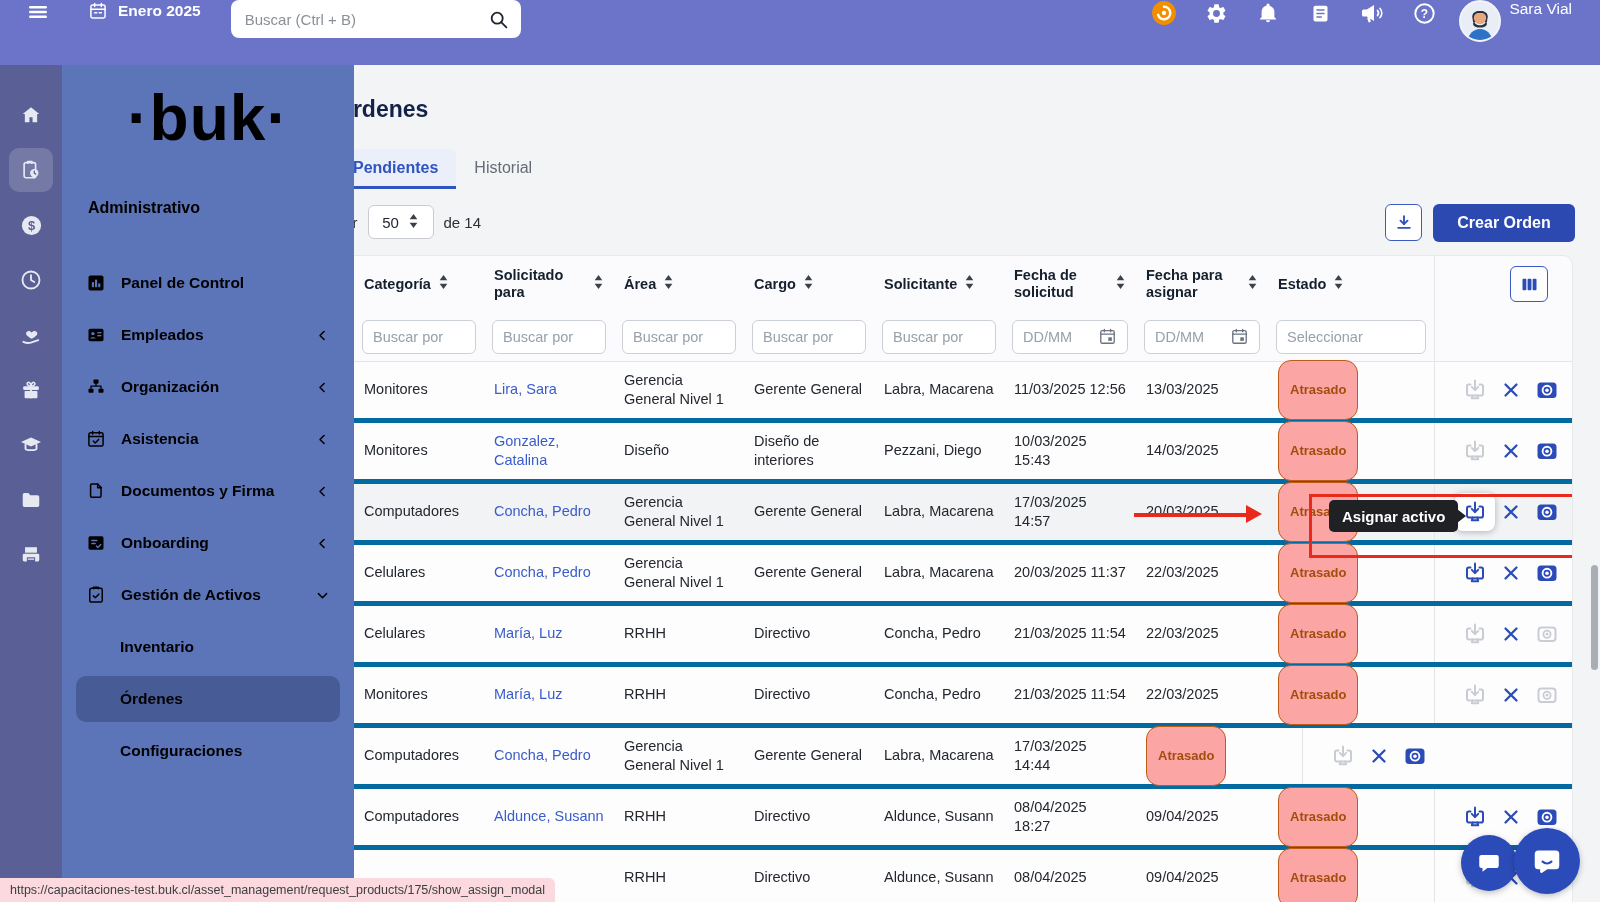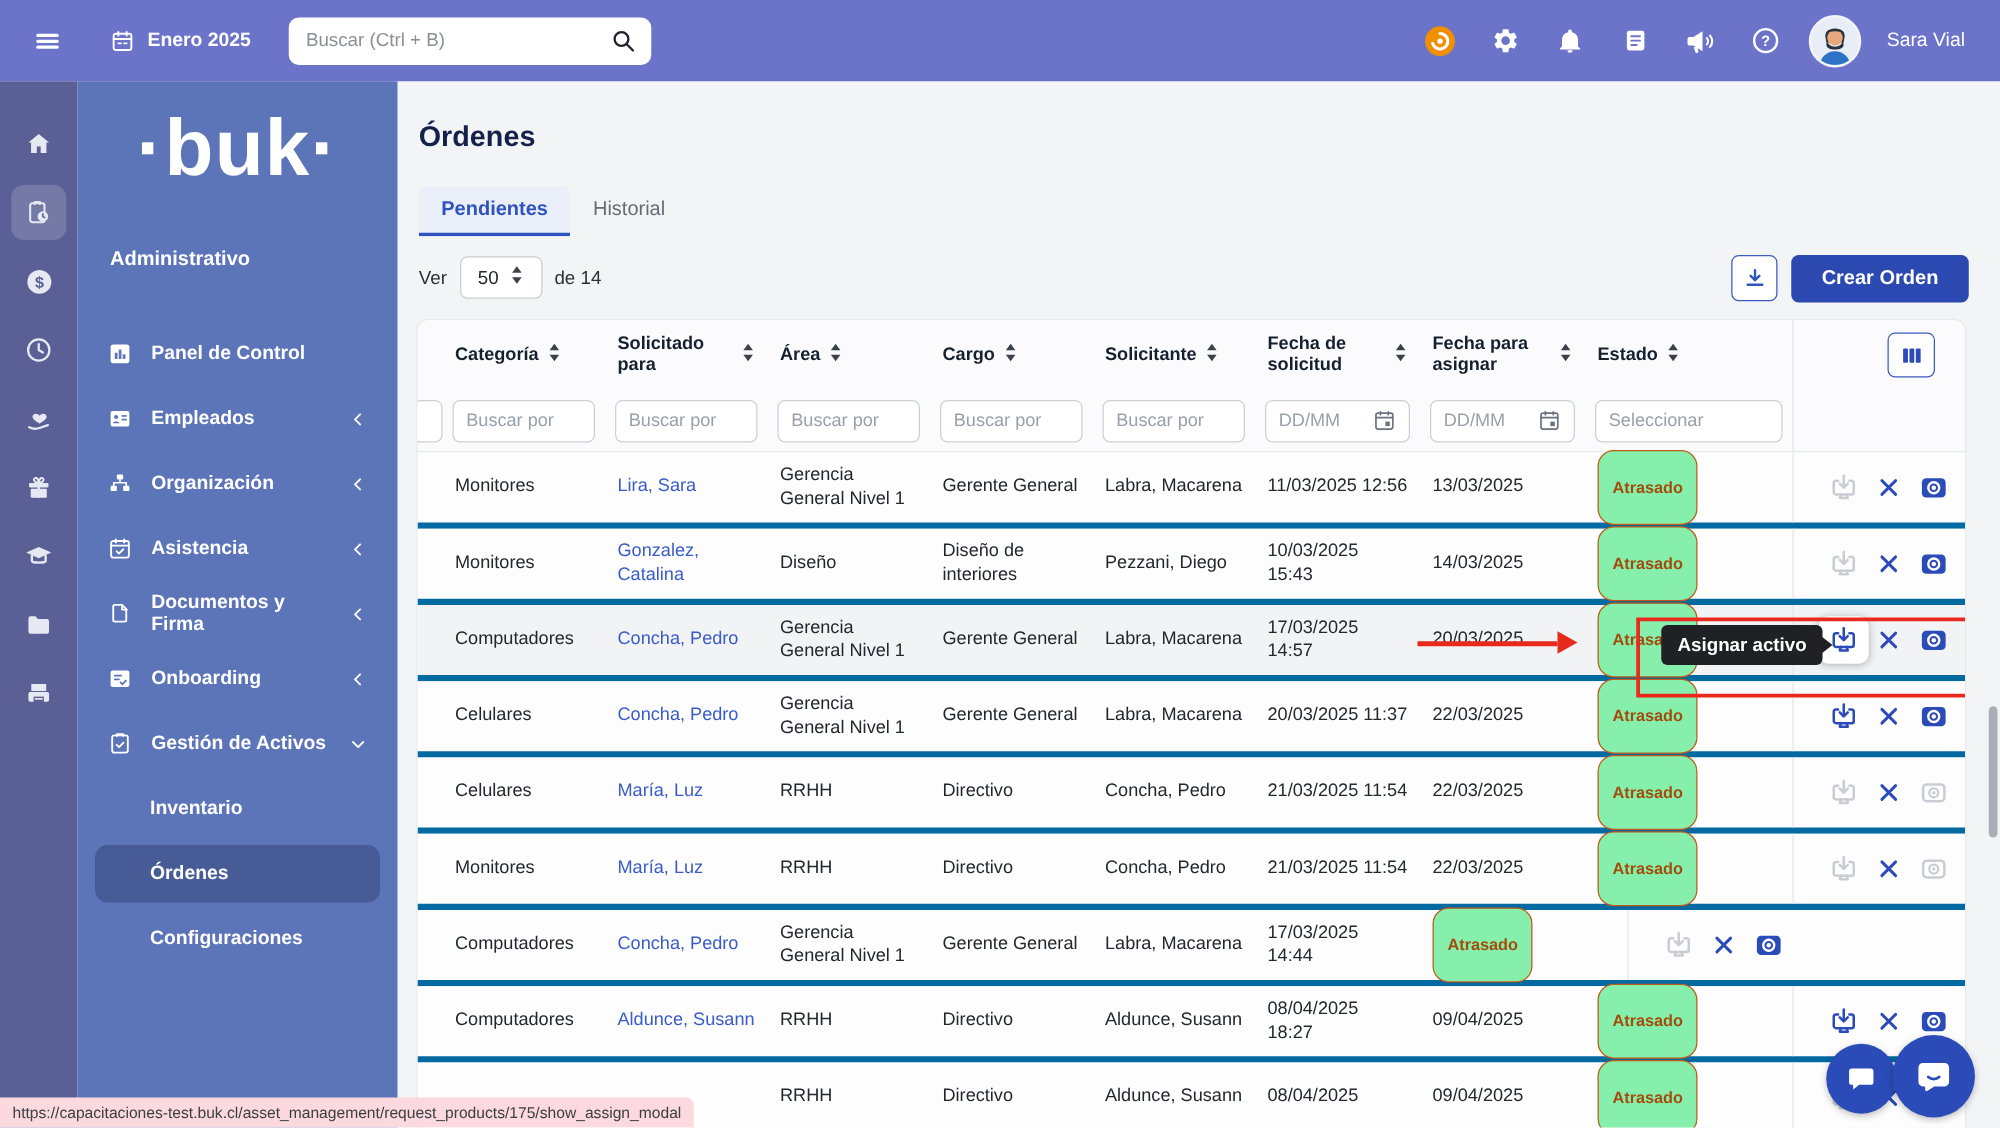--- a/index.html
+++ b/index.html
@@ -1,38 +1,38 @@
 <!DOCTYPE html>
 <html><head>
 <meta charset="utf-8">
 <style>
   *{box-sizing:border-box;margin:0;padding:0}
   html,body{width:1600px;height:902px;overflow:hidden}
   body{font-family:"Liberation Sans",sans-serif;background:#F3F4F6;position:relative}
   :root{--topbar:#6B74C9;--rail:#5A6096;--side:#5C74B8;--blue:#2B4BB8;--btn:#2C49B1;--link:#3A5CC8;--red:#E8291C;--dis:#C9CDD3}
 
   
-  .topbar{position:absolute;left:0;top:0;width:1600px;height:65px;background:var(--topbar);display:flex;align-items:center;color:#fff;z-index:20}
+  .topbar{position:absolute;left:0;top:0;width:1600px;height:65px;background:var(--topbar);display:flex;align-items:flex-start;color:#fff;z-index:20}
   .hamburger{margin-left:26px;display:flex;color:#fff}
   .cal-group{margin-left:38px;display:flex;align-items:center;gap:10px;font-size:15.5px;font-weight:700}
   .searchbox{margin-left:30px;width:290px;height:38px;background:#fff;border-radius:8px;display:flex;align-items:center;padding:0 12px 0 14px;color:#8A9097;font-size:15px}
   .searchbox .mag{margin-left:auto;color:#1F2430;display:flex}
   .top-icons{margin-left:auto;display:flex;align-items:center;gap:26px}
   .tbicon{width:26px;height:26px;display:flex;align-items:center;justify-content:center;color:#fff}
   .avatar{margin-left:22px;width:42px;height:42px;border-radius:50%;overflow:hidden;background:#E9EDF6;border:2px solid #F2F4FA;display:flex}
-  .uname{margin:0 28px 0 20px;font-size:15.5px}
+  .uname{margin:0 28px 0 8px;font-size:15.5px}
 
   
   .rail{position:absolute;left:0;top:65px;bottom:0;width:62px;background:var(--rail);display:flex;flex-direction:column;align-items:center;padding-top:28px;color:#E7E9F2;z-index:10}
   .rail-item{width:44px;height:44px;display:flex;align-items:center;justify-content:center;border-radius:10px;margin-bottom:11px}
   .rail-item.active{background:rgba(255,255,255,.16)}
   .rail-scroll{position:absolute;right:1px;top:83px;width:4px;height:168px;background:#C9CCD9;border-radius:2px}
 
   
-  .sidebar{position:absolute;left:62px;top:65px;bottom:0;width:256px;background:var(--side);color:#ffffff;z-index:10}
+  .sidebar{position:absolute;left:62px;top:65px;bottom:0;width:292px;background:var(--side);color:#000000;z-index:10}
   .logo{font-size:64px;line-height:1.1;font-weight:700;text-align:center;margin-top:18px;letter-spacing:1px}
   .section{margin:46px 0 0 26px;font-size:16px;font-weight:700}
   .menu{margin-top:40px}
   .menu-item{display:flex;align-items:center;height:52px;padding:0 24px;font-size:15.5px;font-weight:600;gap:15px;cursor:pointer}
   .menu-item .chev{margin-left:auto;display:flex}
   .menu-sub{height:52px;display:flex;align-items:center;padding-left:58px;font-size:15.5px;font-weight:600;cursor:pointer}
   .menu-sub.active{background:rgba(23,35,74,.30);border-radius:10px;margin:3px 14px;padding-left:44px;height:46px}
   .micon{width:20px;display:flex;justify-content:center}
 
   
@@ -53,21 +53,21 @@
   .frow{display:flex;align-items:center;height:50px;border-bottom:1px solid #E3E5E9}
   .fcell{padding:0 8px;flex-shrink:0}
   .f-input{height:34px;border:1px solid #CBD0D6;border-radius:6px;background:#fff;color:#98A0AA;font-size:14.5px;display:flex;align-items:center;padding:0 10px;width:100%}
   .f-date{justify-content:space-between;color:#98A0AA}
   .f-date .cic{color:#6B7280;display:flex}
   .sliver .f-input{width:24px;margin-left:-12px;padding:0}
   .row{display:flex;height:61px;border-bottom:5px solid #0369a1;background:#FDFDFE}
   .row.hl{background:#F2F3F5}
   .cell{padding:0 10px;display:flex;align-items:center;font-size:14.5px;color:#23272E;line-height:1.32;flex-shrink:0}
   .cell a{color:var(--link);text-decoration:none}
-  .badge{padding:20px 11px;border:1.5px solid #BE5B16;border-radius:13px;background:#86efac;color:#A34D0D;font-weight:700;font-size:13px;white-space:nowrap}
+  .badge{padding:20px 11px;border:1.5px solid #BE5B16;border-radius:13px;background:#fca5a5;color:#A34D0D;font-weight:700;font-size:13px;white-space:nowrap}
   .actions{border-left:1px solid #E3E5E9;display:flex;align-items:center;justify-content:flex-end;gap:13px;padding-right:15px;height:100%}
   .abtn{display:flex;align-items:center;justify-content:center;color:var(--blue);cursor:pointer;background:none;border:none}
   .abtn.off{color:var(--dis)}
   .hover-chip{background:#fff;border-radius:8px;box-shadow:0 1px 7px rgba(0,0,0,.28);width:40px;height:38px;display:flex;align-items:center;justify-content:center;margin:0 -8px}
   .cols-btn{width:38px;height:36px;border:1px solid #3B5BC0;border-radius:6px;background:#FDFDFE;color:#2B4BB8;display:flex;align-items:center;justify-content:center;margin-left:auto;margin-right:16px;cursor:pointer}
 
   
   .ann-rect{position:absolute;left:975px;top:238px;width:268px;height:64px;border:3px solid var(--red);z-index:30;pointer-events:none}
   .ann-line{position:absolute;left:800px;top:257px;width:112px;height:4px;background:var(--red);z-index:31;pointer-events:none}
   .ann-head{position:absolute;left:912px;top:249px;width:0;height:0;border-left:16px solid var(--red);border-top:9px solid transparent;border-bottom:9px solid transparent;z-index:31;pointer-events:none}

